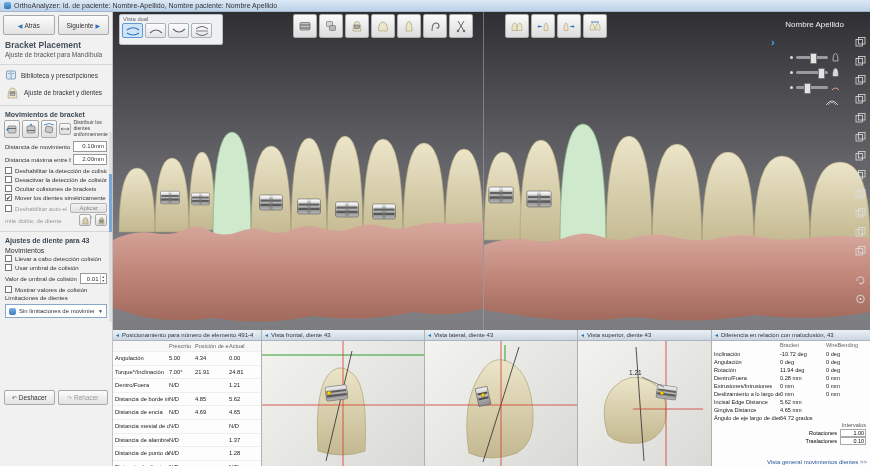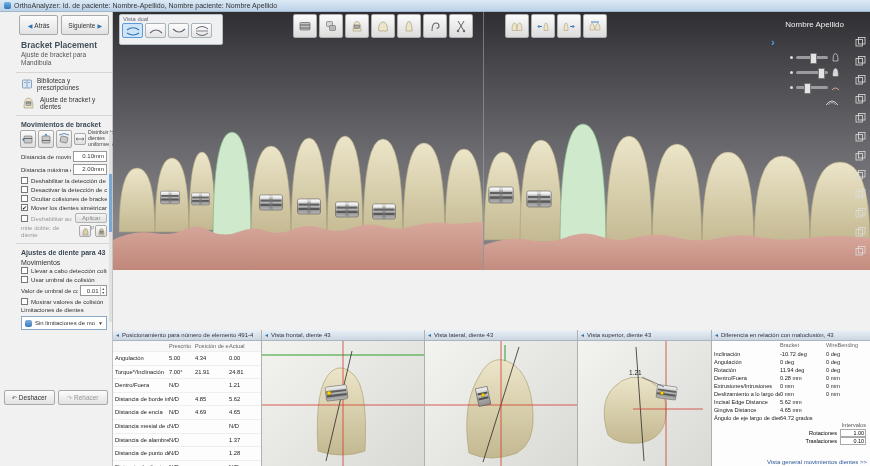--- a/index.html
+++ b/index.html
@@ -8,21 +8,21 @@
        -webkit-font-smoothing:antialiased;}
   #app{position:absolute;inset:0;}
   
   #titlebar{position:absolute;left:0;top:0;width:870px;height:12px;
     background:linear-gradient(#dce9f5,#bcd2e8);border-bottom:1px solid #9fb6cc;
     font-size:7px;color:#333;line-height:12px;padding-left:4px;box-sizing:border-box;
     display:flex;align-items:center;gap:3px;white-space:nowrap;}
   .app-icon{width:7px;height:7px;border-radius:2px;background:linear-gradient(#6fb3e8,#2e75b6);display:inline-block;}
   
   #sidebar{position:absolute;left:0;top:12px;width:113px;height:454px;background:#f1f1f1;
-    border-right:1px solid #c3c3c3;box-sizing:border-box;font-size:6.5px;color:#333;padding-left:16px;}
+    border-right:1px solid #c3c3c3;box-sizing:border-box;font-size:6.5px;color:#333;}
   .navrow{display:flex;gap:3px;padding:3px 3px 2px 3px;}
   .btn{background:linear-gradient(#fcfcfc,#e2e2e2);border:1px solid #a9a9a9;border-radius:2px;
     font-size:6.5px;color:#333;display:flex;align-items:center;justify-content:center;gap:2px;
     height:20px;flex:1;cursor:default;}
   .btn .arr{color:#2e75b6;font-size:6px;}
   .sec-title{font-size:7px;font-weight:bold;color:#3c4854;padding:3px 5px 0 5px;}
   #sb-title{font-size:8.5px;font-weight:bold;color:#44505c;padding:3px 5px 0 5px;}
   .subtitle{font-size:6.5px;color:#555;padding:1px 5px 2px 5px;line-height:1.25;}
   .sep{border-top:1px solid #d6d6d6;margin:3px 0 2px 0;}
   .iconrow{display:flex;align-items:center;gap:4px;padding:2px 5px;}
@@ -51,21 +51,21 @@
   .dropdown{margin:2px 5px;border:1px solid #8aa8c8;background:#fff;height:12px;display:flex;
     align-items:center;gap:3px;padding:0 3px;}
   .dd-icon{width:7px;height:7px;border-radius:2px;background:linear-gradient(#7fb2e0,#3a7abf);flex:none;}
   .dd-text{font-size:6px;flex:1;white-space:nowrap;overflow:hidden;color:#333;}
   .dd-arrow{font-size:5px;color:#444;}
   #undorow{position:absolute;left:4px;right:4px;top:378px;display:flex;gap:3px;}
   #undorow .btn{height:15px;}
   #sb-scroll{position:absolute;right:0;top:120px;width:3px;height:190px;background:#e1e1e1;}
   #sb-scroll .thumb{position:absolute;top:42px;left:0;width:3px;height:58px;background:#7aa7d9;}
   
-  #viewport{position:absolute;left:113px;top:12px;width:757px;height:258px;
+  #viewport{position:absolute;left:113px;top:12px;width:757px;height:318px;
     background:linear-gradient(180deg,#2f2f33 0%,#454549 18%,#67676b 50%,#85858a 82%,#7b7b80 100%);
     overflow:hidden;}
   .scene{position:absolute;top:28px;}
   #vdivider{position:absolute;left:370px;top:0;width:1px;height:100%;background:#a8a8ad;opacity:.55;}
   #dualpanel{position:absolute;left:6px;top:2px;width:104px;height:31px;background:rgba(246,248,250,.96);
     border:1px solid #b7bfc7;border-radius:2px;box-sizing:border-box;padding:1px 2px;}
   #dualpanel .cap{font-size:5.8px;color:#667;padding-left:1px;}
   .dual-btns{display:flex;gap:2px;margin-top:1px;}
   .dual-btn{width:21px;height:15px;background:linear-gradient(#fdfdfd,#e4e4e4);border:1px solid #aab2ba;
     border-radius:2px;display:flex;align-items:center;justify-content:center;padding:0;}

